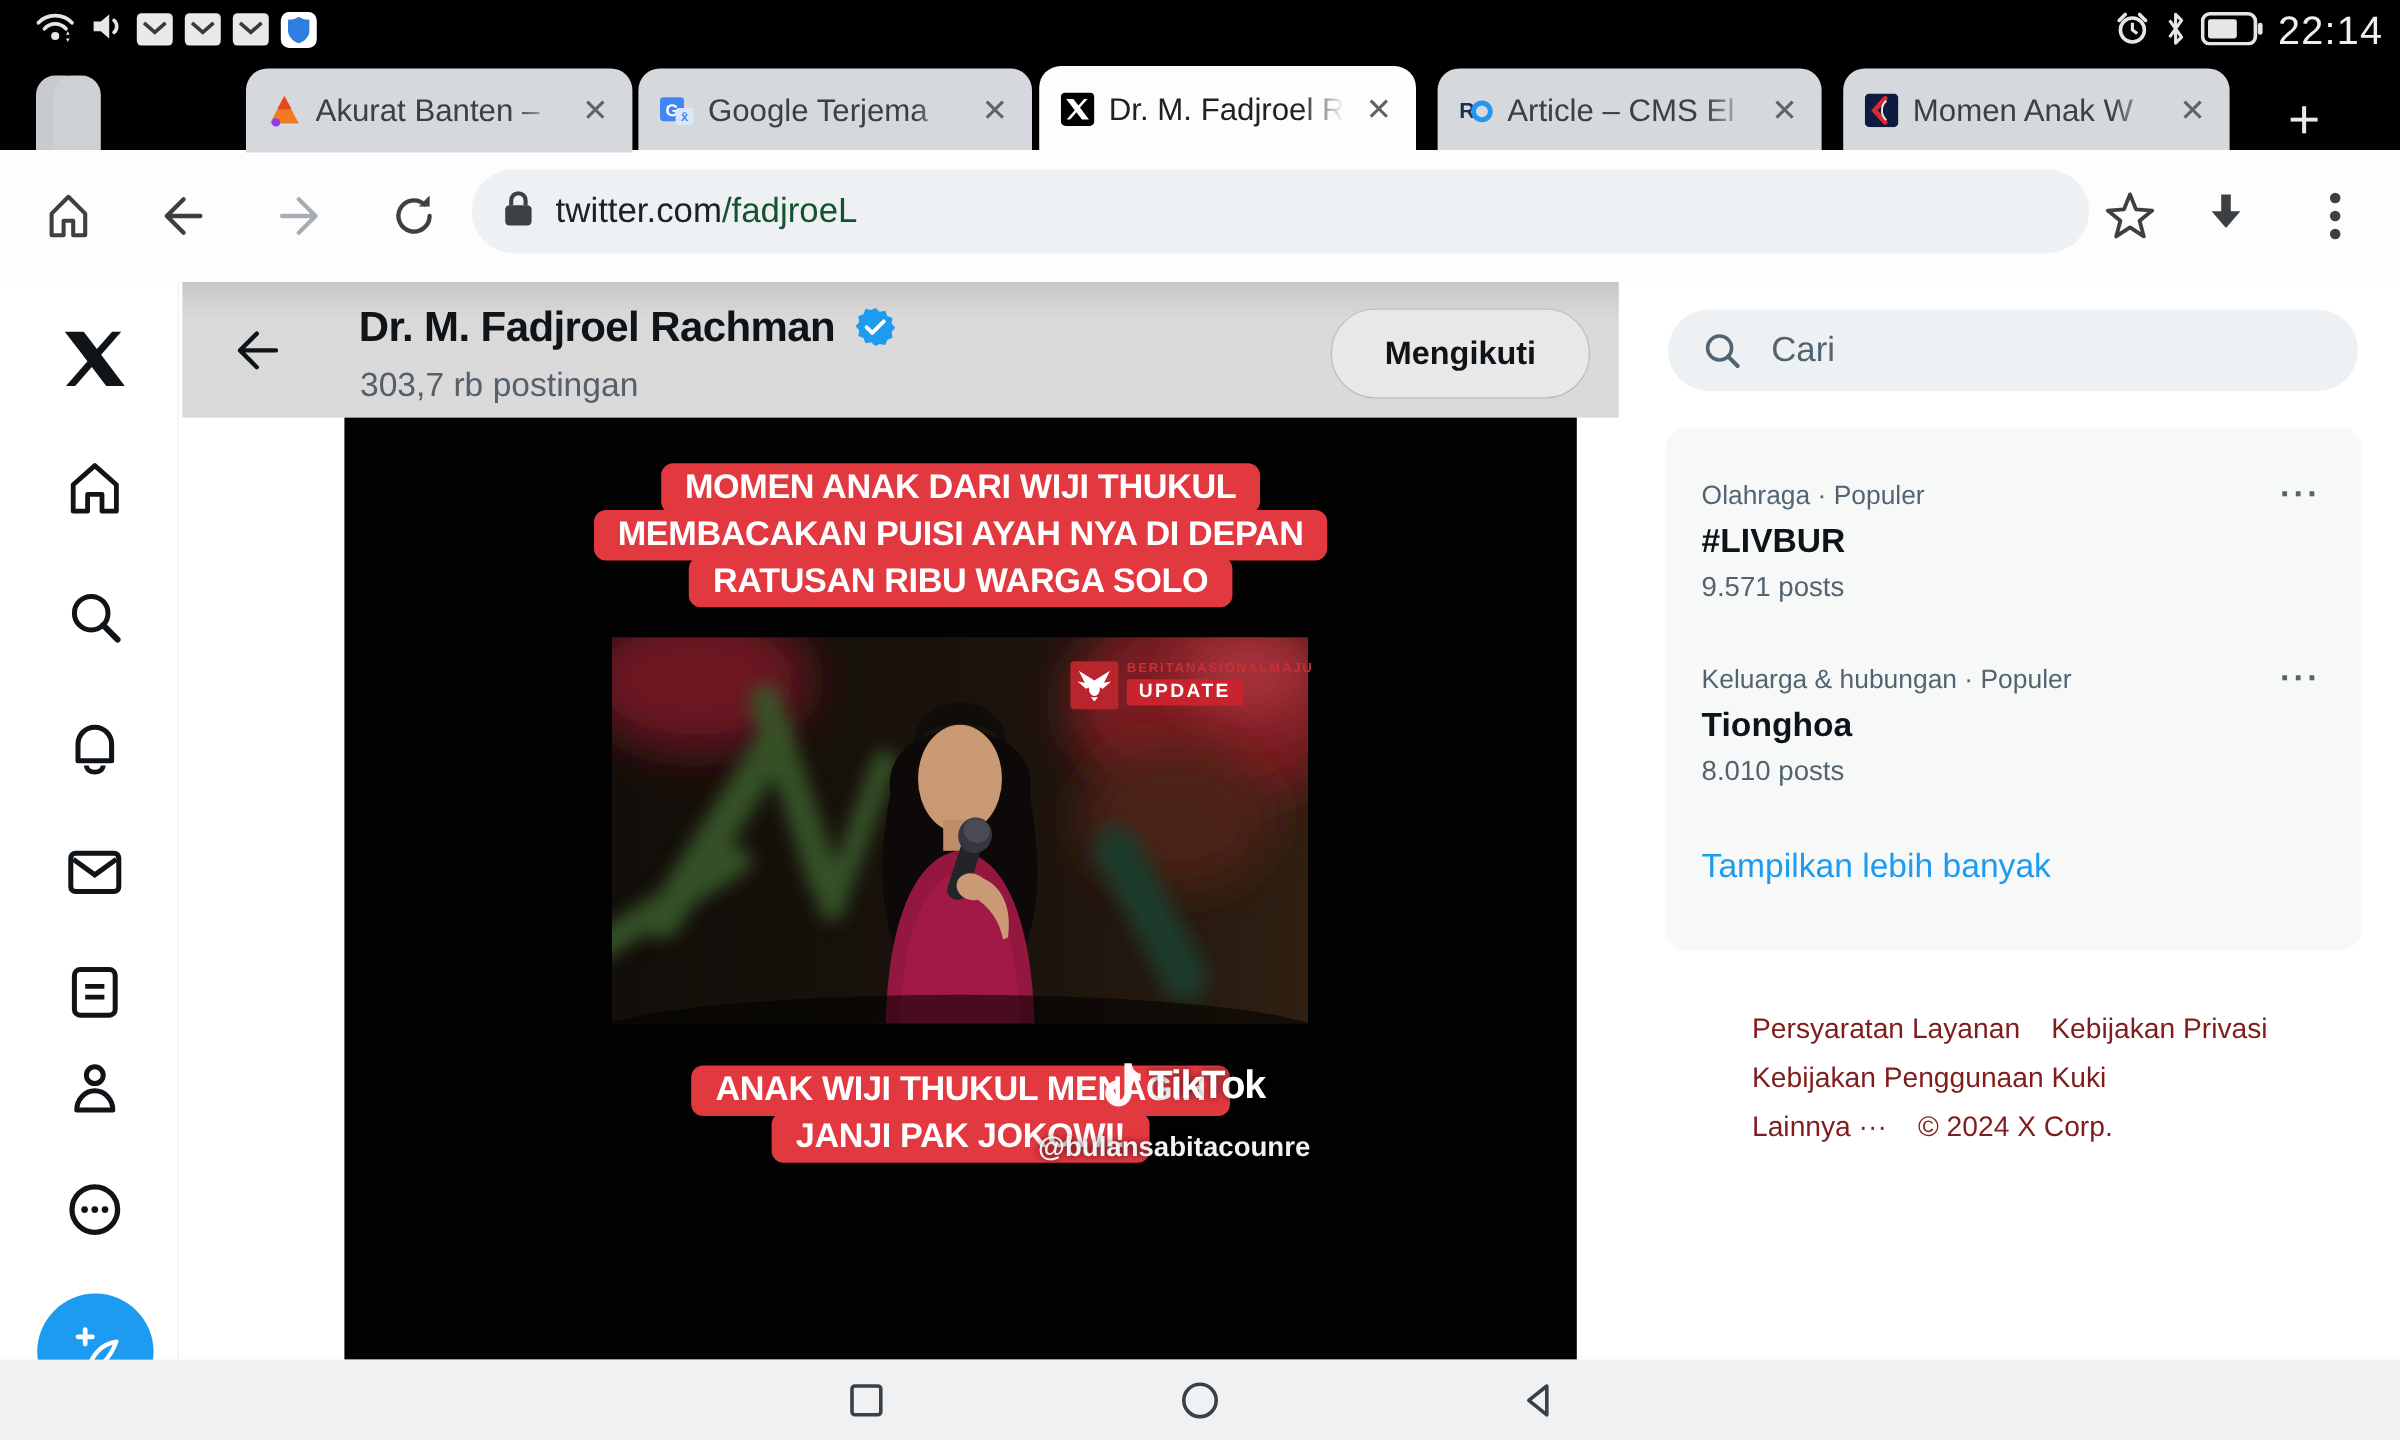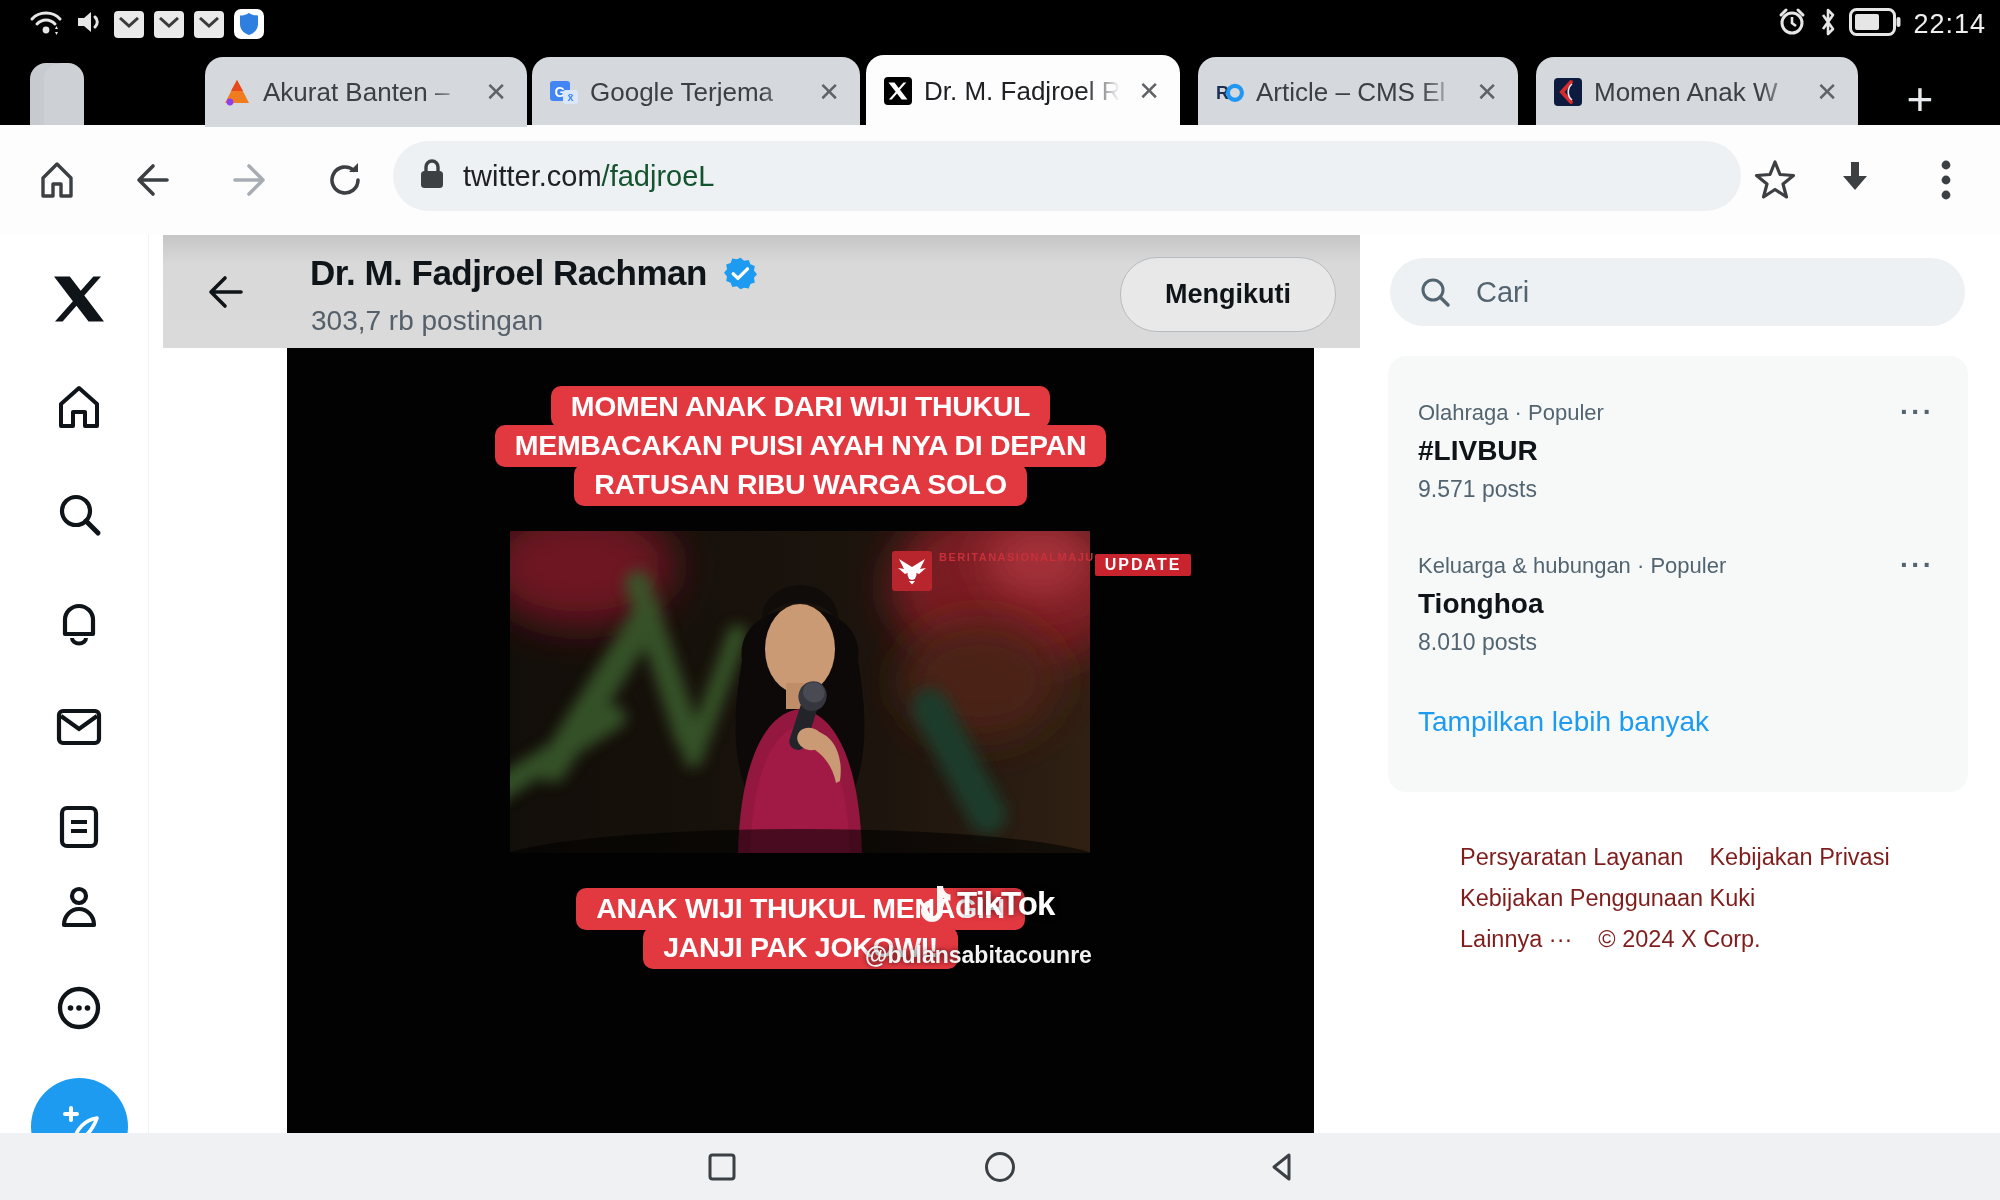--- a/index.html
+++ b/index.html
@@ -3,21 +3,21 @@
 <meta charset="utf-8">
 <style>
   html,body{margin:0;padding:0;background:#000;}
   #screen{position:relative;width:2000px;height:1200px;overflow:hidden;background:#fff;
     font-family:"Liberation Sans",sans-serif;-webkit-font-smoothing:antialiased;}
 
   
   #statusbar{position:absolute;left:0;top:0;width:2000px;height:45px;background:#000;color:#e8e8e8;}
   .sb-left{position:absolute;left:28px;top:7px;display:flex;align-items:center;gap:10px;}
   .sb-right{position:absolute;right:14px;top:7px;display:flex;align-items:center;gap:12px;}
-  .sb-time{font-size:27px;color:#efefef;letter-spacing:1px;}
+  .sb-time{font-size:33px;color:#efefef;letter-spacing:1px;}
   .mailchip{width:30px;height:27px;background:#e9e9e9;border-radius:4px;display:flex;align-items:center;justify-content:center;}
   .shieldchip{width:30px;height:30px;background:#fff;border-radius:7px;display:flex;align-items:center;justify-content:center;}
 
   
   #tabstrip{position:absolute;left:0;top:45px;width:2000px;height:80px;background:#000;}
   .tab{position:absolute;top:12px;height:70px;background:#d5d8dc;border-radius:18px 18px 0 0;
     display:flex;align-items:center;padding:0 18px;box-sizing:border-box;gap:12px;}
   .tab.active{background:#fdfdfe;height:72px;top:10px;z-index:3;}
   .tab-title{font-size:26px;color:#3c4043;white-space:nowrap;overflow:hidden;flex:1;
     -webkit-mask-image:linear-gradient(90deg,#000 80%,transparent 98%);
@@ -37,21 +37,21 @@
   .url-text{font-size:29px;color:#202124;}
   .url-path{color:#14532d;}
 
   
   #sidenav{position:absolute;left:0;top:235px;width:148px;height:898px;background:#fff;border-right:1px solid #eff1f3;}
   .nav-ico{position:absolute;left:50px;width:58px;height:58px;display:flex;align-items:center;justify-content:center;}
   #compose{position:absolute;left:31px;top:1078px;width:97px;height:97px;border-radius:50%;background:#1d9bf0;
     display:flex;align-items:center;justify-content:center;}
 
   
-  #pheader{position:absolute;left:163px;top:235px;width:1197px;height:113px;
+  #pheader{position:absolute;left:152px;top:235px;width:1197px;height:113px;
     background:linear-gradient(180deg,#c6c6c6 0%,#d9d9d9 26%,#dadada 100%);}
   #pname{position:absolute;left:147px;top:18px;font-size:35px;font-weight:700;color:#0f1419;letter-spacing:-0.5px;}
   #pcount{position:absolute;left:148px;top:70px;font-size:28px;color:#55606a;}
   #follow-btn{position:absolute;left:957px;top:22px;width:214px;height:73px;border:1px solid #b7bcc1;
     border-radius:37px;background:rgba(250,250,250,0.45);display:flex;align-items:center;justify-content:center;
     font-size:27px;font-weight:700;color:#0f1419;}
 
   
   #videobox{position:absolute;left:287px;top:348px;width:1027px;height:785px;background:#020202;overflow:hidden;}
   .red-stack{position:absolute;left:0;width:1027px;display:flex;flex-direction:column;align-items:center;}
@@ -405,21 +405,21 @@
     </div>
 
     <div id="chbadge">
       <span class="garuda-box">
         <svg width="30" height="28" viewBox="0 0 30 28">
             <path d="M15 10 L2 2 L7 12 L1 11 L8 17 L15 14 L22 17 L29 11 L23 12 L28 2 Z" fill="#fff"></path>
           <ellipse cx="15" cy="17" rx="4.5" ry="6" fill="#fff"></ellipse>
             <path d="M12 24 h6 l-3 3.5 z" fill="#fff"></path>
           </svg>
       </span>
-      <span style="display:flex;flex-direction:row;align-items:flex-start;">
+      <span style="display:flex;flex-direction:column;align-items:flex-start;">
         <span class="ch-brand">BERITANASIONALMAJU</span>
         <span class="ch-update">UPDATE</span>
       </span>
     </div>
 
     <div class="red-stack" style="top:543px;">
       <div class="red-line">ANAK WIJI THUKUL MENAGIH</div>
       <div class="red-line">JANJI PAK JOKOWI!</div>
     </div>
 

